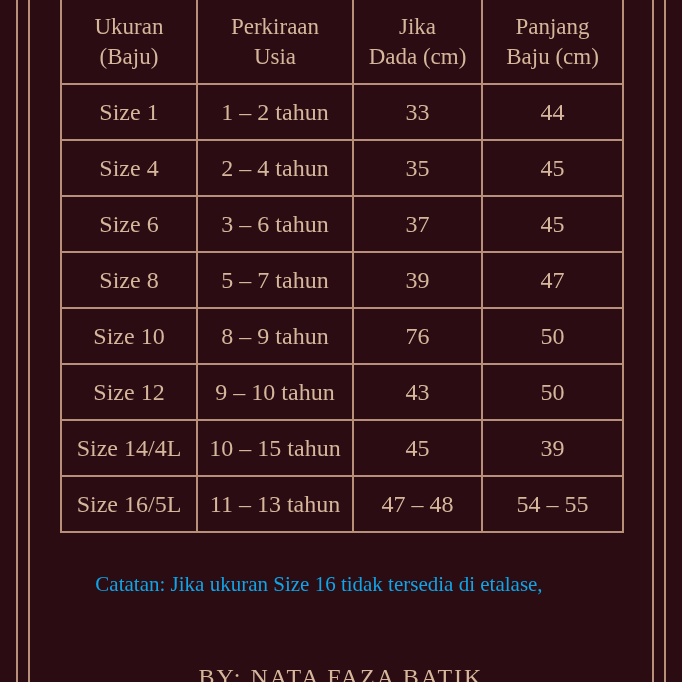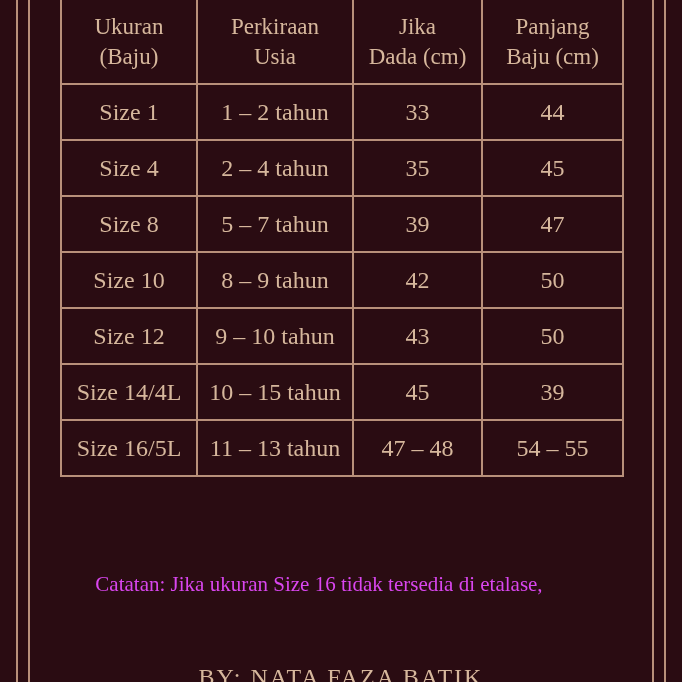--- a/index.html
+++ b/index.html
@@ -14,21 +14,21 @@
   table { border-collapse:collapse; width:100%; table-layout:fixed; }
   td, th {
     border:2px solid #b8907a; text-align:center; vertical-align:middle;
     font-weight:normal; padding:0; color:#d6b79c;
   }
   th { height:83px; font-size:23px; line-height:30px; }
   td { height:54px; font-size:24px; }
   col.c1 { width:136px; } col.c2 { width:156px; } col.c3 { width:129px; } col.c4 { width:141px; }
   .note {
     position:absolute; left:0; width:638px; top:568px; text-align:center;
-    font-size:21px; line-height:32px; color:#d946ef;
+    font-size:21px; line-height:32px; color:#0ea5e9;
   }
   .note span { display:block; }
   .footer {
     position:absolute; left:0; width:682px; top:664px; text-align:center;
     font-size:24px; letter-spacing:2px; color:#d6b79c;
   }
 </style>
 </head>
 <body>
 
@@ -60,29 +60,35 @@
           <td>33</td>
           <td>44</td>
         </tr>
       <tr>
           <td>Size 4</td>
           <td>2 – 4 tahun</td>
           <td>35</td>
           <td>45</td>
         </tr>
       <tr>
+          <td>Size 6</td>
+          <td>3 – 6 tahun</td>
+          <td>37</td>
+          <td>45</td>
+        </tr>
+      <tr>
           <td>Size 8</td>
           <td>5 – 7 tahun</td>
           <td>39</td>
           <td>47</td>
         </tr>
       <tr>
           <td>Size 10</td>
           <td>8 – 9 tahun</td>
-          <td>42</td>
+          <td>76</td>
           <td>50</td>
         </tr>
       <tr>
           <td>Size 12</td>
           <td>9 – 10 tahun</td>
           <td>43</td>
           <td>50</td>
         </tr>
       <tr>
           <td>Size 14/4L</td>

